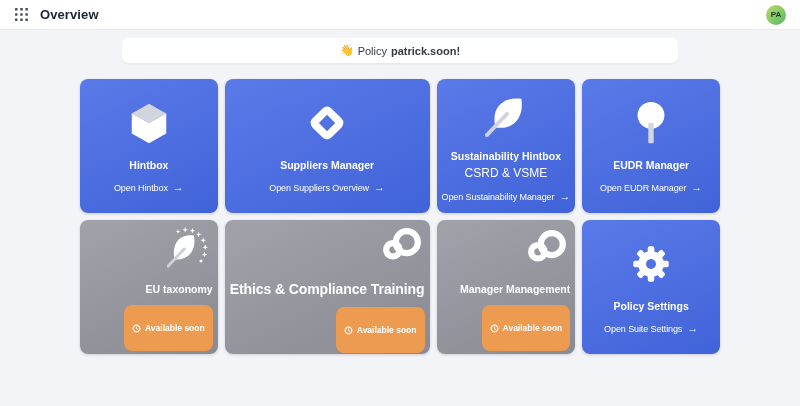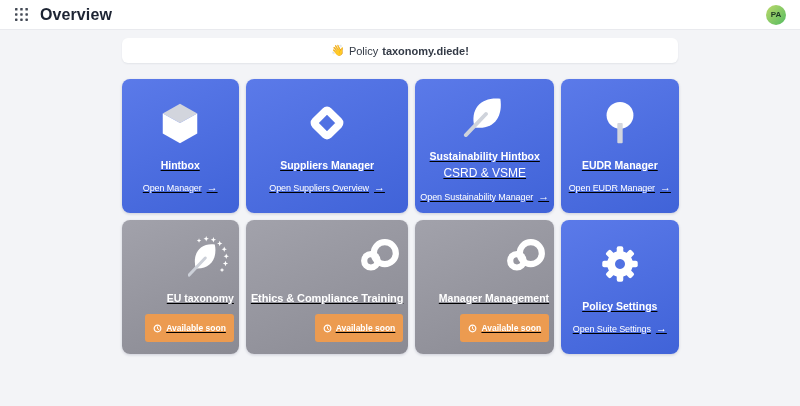--- a/index.html
+++ b/index.html
@@ -8,59 +8,59 @@
     background:#f3f4f7;
     font-family:"Liberation Sans",sans-serif;
     -webkit-font-smoothing:antialiased;
   }
   
   .topbar{
     height:30px;background:#ffffff;border-bottom:1px solid #e9eaee;
     display:flex;align-items:center;padding:0 14px;gap:12px;box-sizing:border-box;
   }
   .apps-btn{width:14px;height:14px;display:flex;align-items:center;justify-content:center;cursor:pointer;}
-  .topbar-title{font-size:16px;font-weight:bold;color:#1d2433;letter-spacing:.1px;}
+  .topbar-title{font-size:13px;font-weight:bold;color:#1d2433;letter-spacing:.1px;}
   .avatar{
     margin-left:auto;width:20px;height:20px;border-radius:50%;
     background:linear-gradient(135deg,#bcd96a 0%,#54bb61 100%);
     display:flex;align-items:center;justify-content:center;
     font-size:8px;font-weight:bold;color:#1f3a24;cursor:pointer;
   }
   
   .banner{
     width:556px;height:25px;margin:8px auto 8px auto;background:#ffffff;border-radius:6px;
     box-shadow:0 1px 2px rgba(20,30,60,.07);
     display:flex;align-items:center;justify-content:center;gap:4px;
     font-size:11px;color:#333a46;
   }
   .banner .bold{font-weight:bold;}
   
   .grid{
-    width:557px;margin:16px auto;display:grid;
-    grid-template-columns:repeat(4,1fr);gap:7px;text-decoration:underline;
+    width:640px;margin:16px auto;display:grid;
+    grid-template-columns:repeat(4,1fr);gap:7px;
   }
   .card{
     height:134px;border-radius:8px;box-sizing:border-box;padding:0 5px;
     display:flex;flex-direction:column;align-items:center;justify-content:center;
     text-align:center;color:#ffffff;
     box-shadow:0 1px 3px rgba(25,35,70,.18);
   }
   .card.blue{background:linear-gradient(155deg,#5b7ae9 0%,#4063d8 100%);cursor:pointer;}
   .card.gray{background:linear-gradient(155deg,#a2a2ab 0%,#8a8a93 100%);align-items:flex-end;}
   .card-icon{height:48px;display:flex;align-items:center;justify-content:center;margin-bottom:12px;}
   .card-title{font-size:10.5px;font-weight:bold;white-space:nowrap;}
-  .card-title.sm{font-size:11px;letter-spacing:-.1px;}
+  .card-title.sm{font-size:14px;letter-spacing:-.1px;}
   .card-sub{font-size:12px;margin-top:4px;}
   .card-link{
     margin-top:11px;font-size:9px;display:flex;align-items:center;gap:5px;
     white-space:nowrap;cursor:pointer;letter-spacing:-.1px;
   }
   .card-link .arrow{font-size:11px;line-height:1;}
   .badge{
-    margin-top:10px;background:#ec9b50;border-radius:3px;padding:9px 8px;
+    margin-top:10px;background:#ec9b50;border-radius:8px;padding:18px 8px;
     display:flex;align-items:center;gap:4px;
     font-size:8.5px;font-weight:bold;color:#ffffff;
   }
 </style>
 </head>
 <body>
 
 <div class="topbar">
   <div class="apps-btn">
     <svg width="13" height="13" viewBox="0 0 13 13">
@@ -77,36 +77,36 @@
       </g>
     </svg>
   </div>
   <div class="topbar-title">Overview</div>
   <div class="avatar">PA</div>
 </div>
 
 <div class="banner">
   <span>👋</span>
   <span>Policy</span>
-  <span class="bold">taxonomy.diede!</span>
+  <span class="bold">patrick.soon!</span>
 </div>
 
 <div class="grid">
 
   <div class="card blue">
     <div class="card-icon">
       <svg width="46" height="46" viewBox="0 0 48 48">
         <polygon points="24,4 42,14 24,24 6,14" fill="#d2d5dd"></polygon>
         <polygon points="6,14 24,24 24,45 6,35" fill="#ffffff"></polygon>
         <polygon points="42,14 24,24 24,45 42,35" fill="#ffffff"></polygon>
       </svg>
     </div>
     <div class="card-title">Hintbox</div>
     <div class="card-link">
-      <span>Open Manager</span>
+      <span>Open Hintbox</span>
       <span class="arrow">→</span>
     </div>
   </div>
 
   <div class="card blue">
     <div class="card-icon">
       <svg width="46" height="46" viewBox="0 0 48 48">
         <rect x="14" y="14" width="20" height="20" rx="2.5" fill="none" stroke="#ffffff" stroke-width="8" transform="rotate(45 24 24)"></rect>
       </svg>
     </div>

